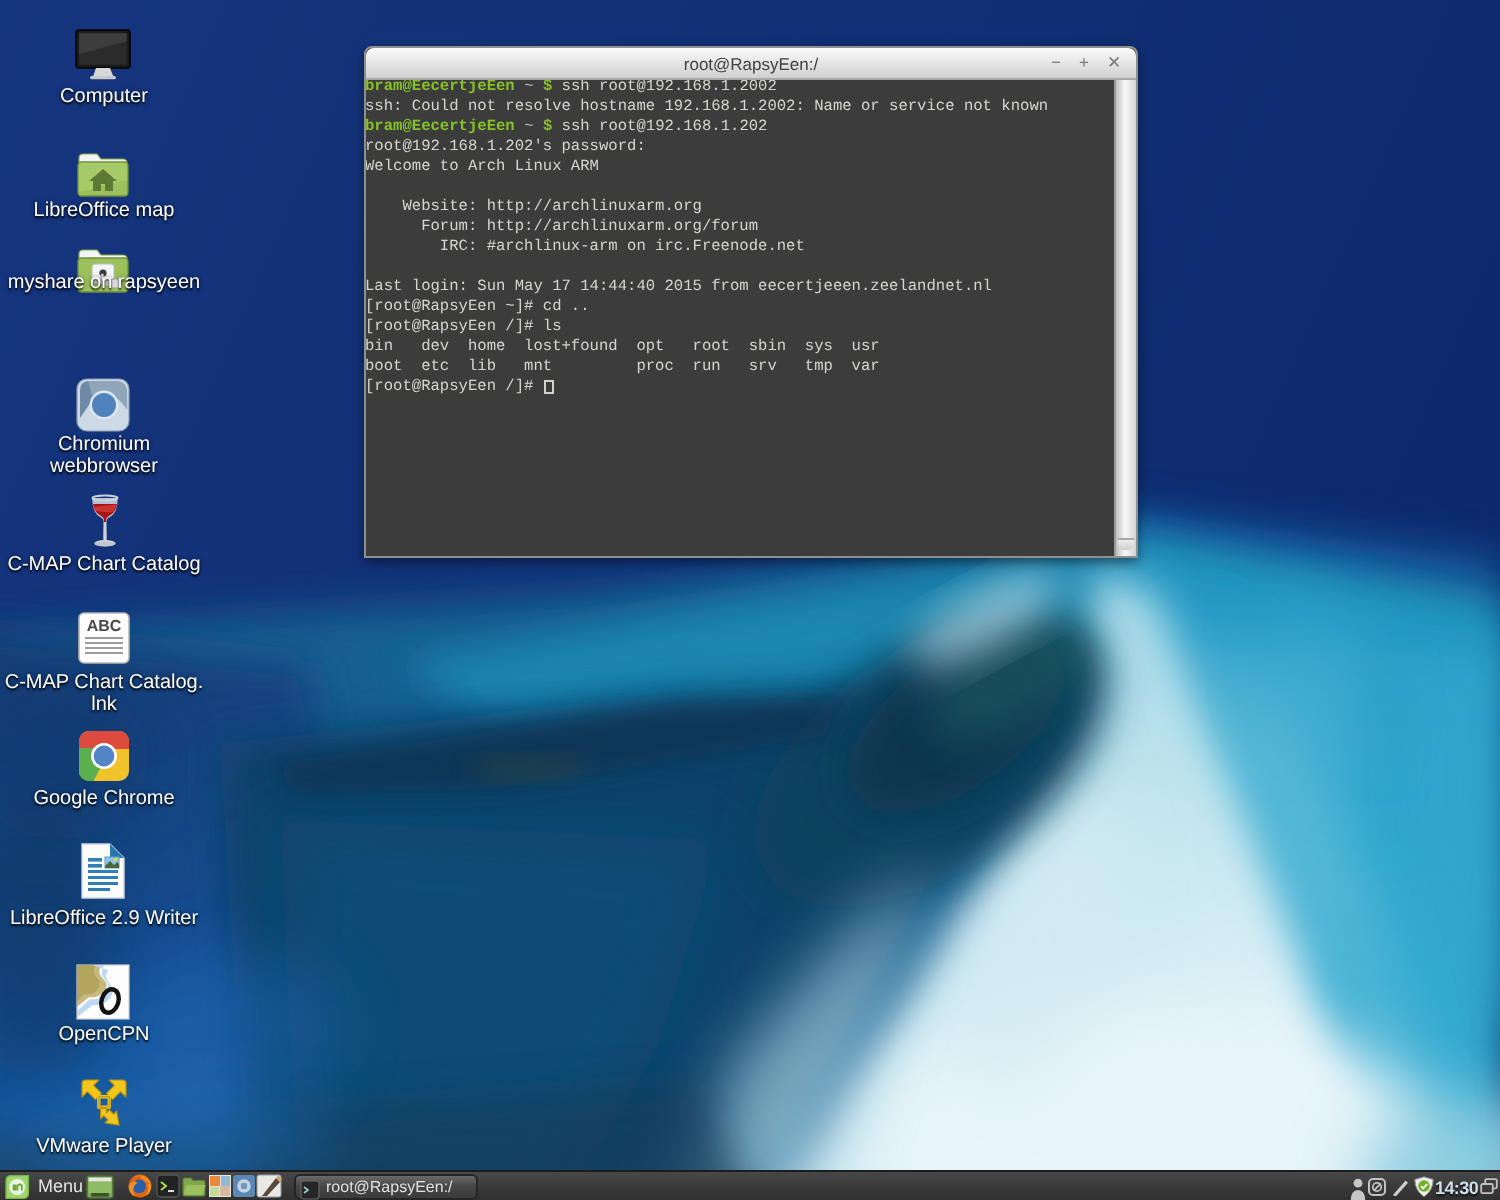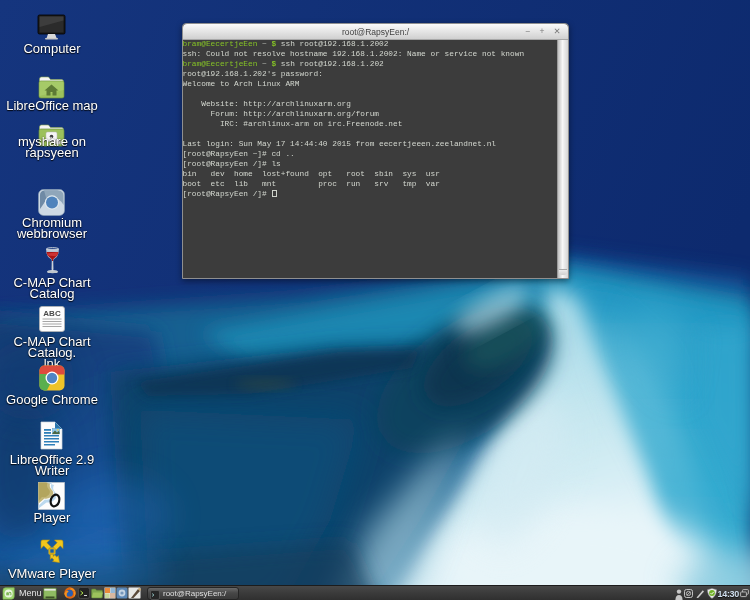--- a/index.html
+++ b/index.html
@@ -1,39 +1,39 @@
 <!DOCTYPE html>
 <html><head>
 <meta charset="utf-8">
 <style>
   html,body{margin:0;padding:0;}
   body{width:750px;height:600px;overflow:hidden;position:relative;font-family:"Liberation Sans",sans-serif;}
   #wall{position:absolute;left:0;top:0;width:750px;height:600px;}
   .icon{position:absolute;}
-  .ilabel{position:absolute;color:#fff;font-size:13px;text-align:center;left:0;width:104px;
+  .ilabel{position:absolute;color:#fff;font-size:10px;text-align:center;left:0;width:104px;
     text-shadow:0 1px 1px rgba(0,0,0,0.85),0 0 2px rgba(0,0,0,0.6);line-height:11px;}
   
   #win{position:absolute;left:182px;top:23px;width:385px;height:254px;
     border:1px solid #8f8f8f;border-radius:4px 4px 0 0;
     box-shadow:0 2px 6px rgba(0,0,0,0.45);background:#3c3c3c;}
   #titlebar{position:absolute;left:0;top:0;width:100%;height:15px;
     background:linear-gradient(#fbfbfb,#e9e9e9 40%,#d0d0d0);
     border-radius:4px 4px 0 0;border-bottom:1px solid #a8a8a8;}
   #titletext{position:absolute;left:0;top:2.5px;width:100%;text-align:center;
     font-size:8.5px;color:#414141;}
   .wbtn{position:absolute;top:0;height:15px;line-height:15px;color:#7c7c7c;font-size:8.5px;text-align:center;width:14px;}
   #term{position:absolute;left:0;top:16px;width:374px;bottom:0;background:#3c3c3c;overflow:hidden;}
   #termtext{position:absolute;left:-0.5px;top:-1.5px;font-family:"Liberation Mono",monospace;
     font-size:7.8px;line-height:10.05px;white-space:pre;color:#d3d7cf;letter-spacing:0;}
   #cursor{position:absolute;left:88.5px;top:149.5px;width:3.4px;height:5.6px;border:1px solid #cfd3cb;}
   #scroll{position:absolute;right:0;top:16px;width:10px;bottom:0;
     background:linear-gradient(90deg,#bfbfbf,#f7f7f7 45%,#d4d4d4);border-left:1px solid #9a9a9a;}
   #scroll:after{content:"";position:absolute;left:1px;right:1px;bottom:3px;height:5px;
     border-top:1px solid #a9a9a9;border-radius:0 0 3px 3px;background:linear-gradient(#ececec,#cfcfcf);}
-  .g{color:#85c226;font-weight:normal;}
+  .g{color:#85c226;font-weight:bold;}
   .dol{color:#85c226;font-weight:bold;}
   .tld{color:#b8bcb4;}
   
   #bar{position:absolute;left:0;top:585px;width:750px;height:15px;
     background:linear-gradient(#484848,#3a3a3a 50%,#2e2e2e);border-top:1px solid #1c1c1c;}
   #menutext{position:absolute;left:19px;top:2px;font-size:9px;color:#e4e4e4;text-align:right;}
   #taskbtn{position:absolute;left:147px;top:1px;width:92px;height:13px;border-radius:3px;
     background:linear-gradient(#6a6a6a,#474747 45%,#3a3a3a);border:1px solid #252525;box-sizing:border-box;}
   #taskbtn span{position:absolute;left:15px;top:1px;font-size:8px;color:#e0e0e0;}
   #clock{position:absolute;left:717.5px;top:2.5px;font-size:9px;font-weight:bold;letter-spacing:-0.3px;color:#cfdeed;text-shadow:0 1px 1px rgba(0,0,0,0.7);}
@@ -209,21 +209,21 @@
 </svg>
 <div class="ilabel" style="top:454px">LibreOffice 2.9 Writer</div>
 
 <svg class="icon" style="left:38px;top:482px" width="27" height="28" viewBox="0 0 27 28">
   <rect x="0.5" y="0.5" width="26" height="27" fill="#fdfdfd" stroke="#cfcfcf" stroke-width="0.6"></rect>
   <path d="M0.5,0.5 h12 q-2,4 1,7 q3,2.5 1,6 q-4,4 -8,3 l-6,5 Z" fill="#c5b97e"></path>
   <path d="M0.5,0.5 h9 q-1.5,3.5 1,6.5 q2.5,2.5 0.5,5.5 q-3,3.5 -7,2.5 l-3.5,4 Z" fill="#b3a55e"></path>
   <path d="M8,0.5 h6 q-2.5,4.5 0.5,7.5 q3,2.8 0.8,6.3 q-3.5,4.2 -8.3,3.2 l-6.5,6 v3 l8,-6 q5,0.8 8.8,-3.8 q2.5,-4 -0.8,-7.2 q-2.5,-2.7 -0.5,-6.5 Z" fill="#bcd9ee"></path>
   <ellipse cx="17" cy="18.5" rx="4.2" ry="6" fill="none" stroke="#111" stroke-width="2.2" transform="rotate(18 17 18.5)"></ellipse>
 </svg>
-<div class="ilabel" style="top:512px">Player</div>
+<div class="ilabel" style="top:512px">OpenCPN</div>
 
 <svg class="icon" style="left:40px;top:539px" width="24" height="26" viewBox="0 0 24 26">
   <g fill="#f2c71d" stroke="#b8900e" stroke-width="0.6" stroke-linejoin="round">
     <path d="M1,9.5 V2.8 q0,-1.8 1.8,-1.8 h6.7 L6.8,3.7 10.8,7.7 7.7,10.8 3.7,6.8 Z"></path>
     <path d="M23,9.5 V2.8 q0,-1.8 -1.8,-1.8 h-6.7 l2.7,2.7 -4,4 3.1,3.1 4,-4 Z"></path>
     <rect x="9.4" y="9.4" width="5.2" height="5.2" fill="none" stroke="#f2c71d" stroke-width="1.7"></rect>
     <path d="M10.3,15.2 h2.9 v2.3 l1.5,-1.5 2.1,2.1 1.5,-1.5 1.2,7 -7,-1.2 1.5,-1.5 -2.1,-2.1 -1.6,1.6 Z"></path>
   </g>
   <rect x="9.4" y="9.4" width="5.2" height="5.2" fill="none" stroke="#b8900e" stroke-width="0.5"></rect>
 </svg>

